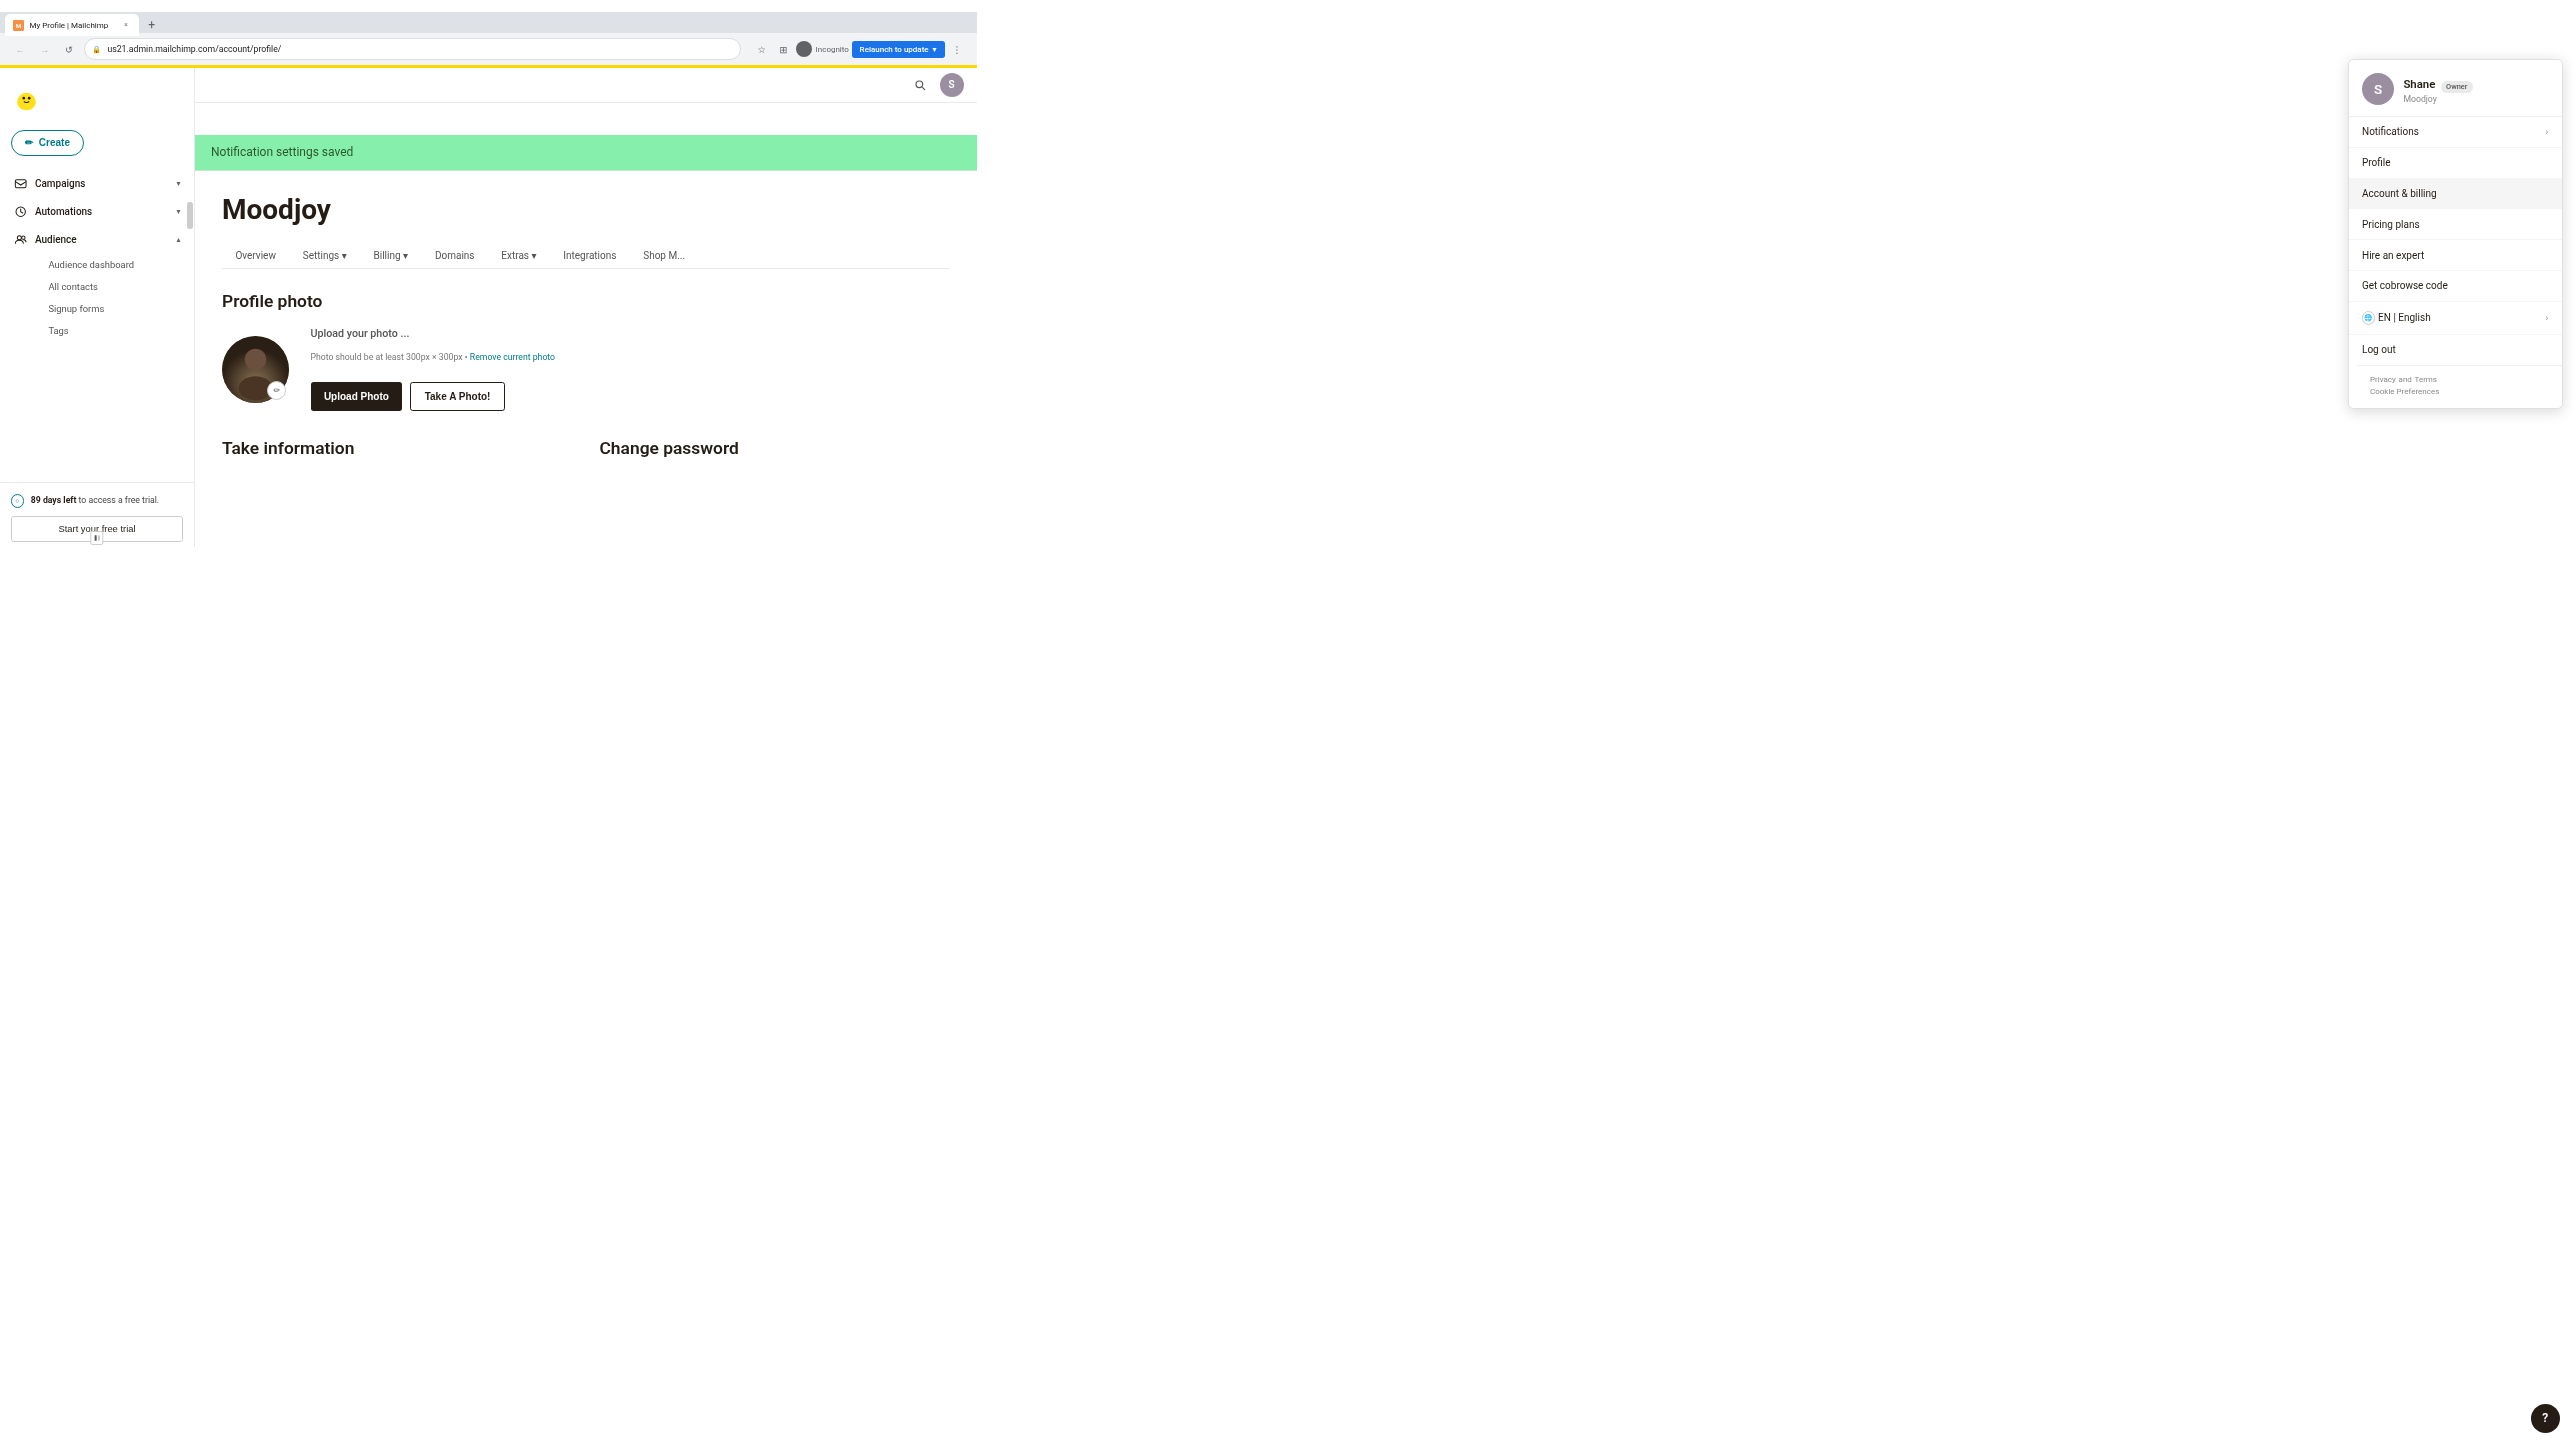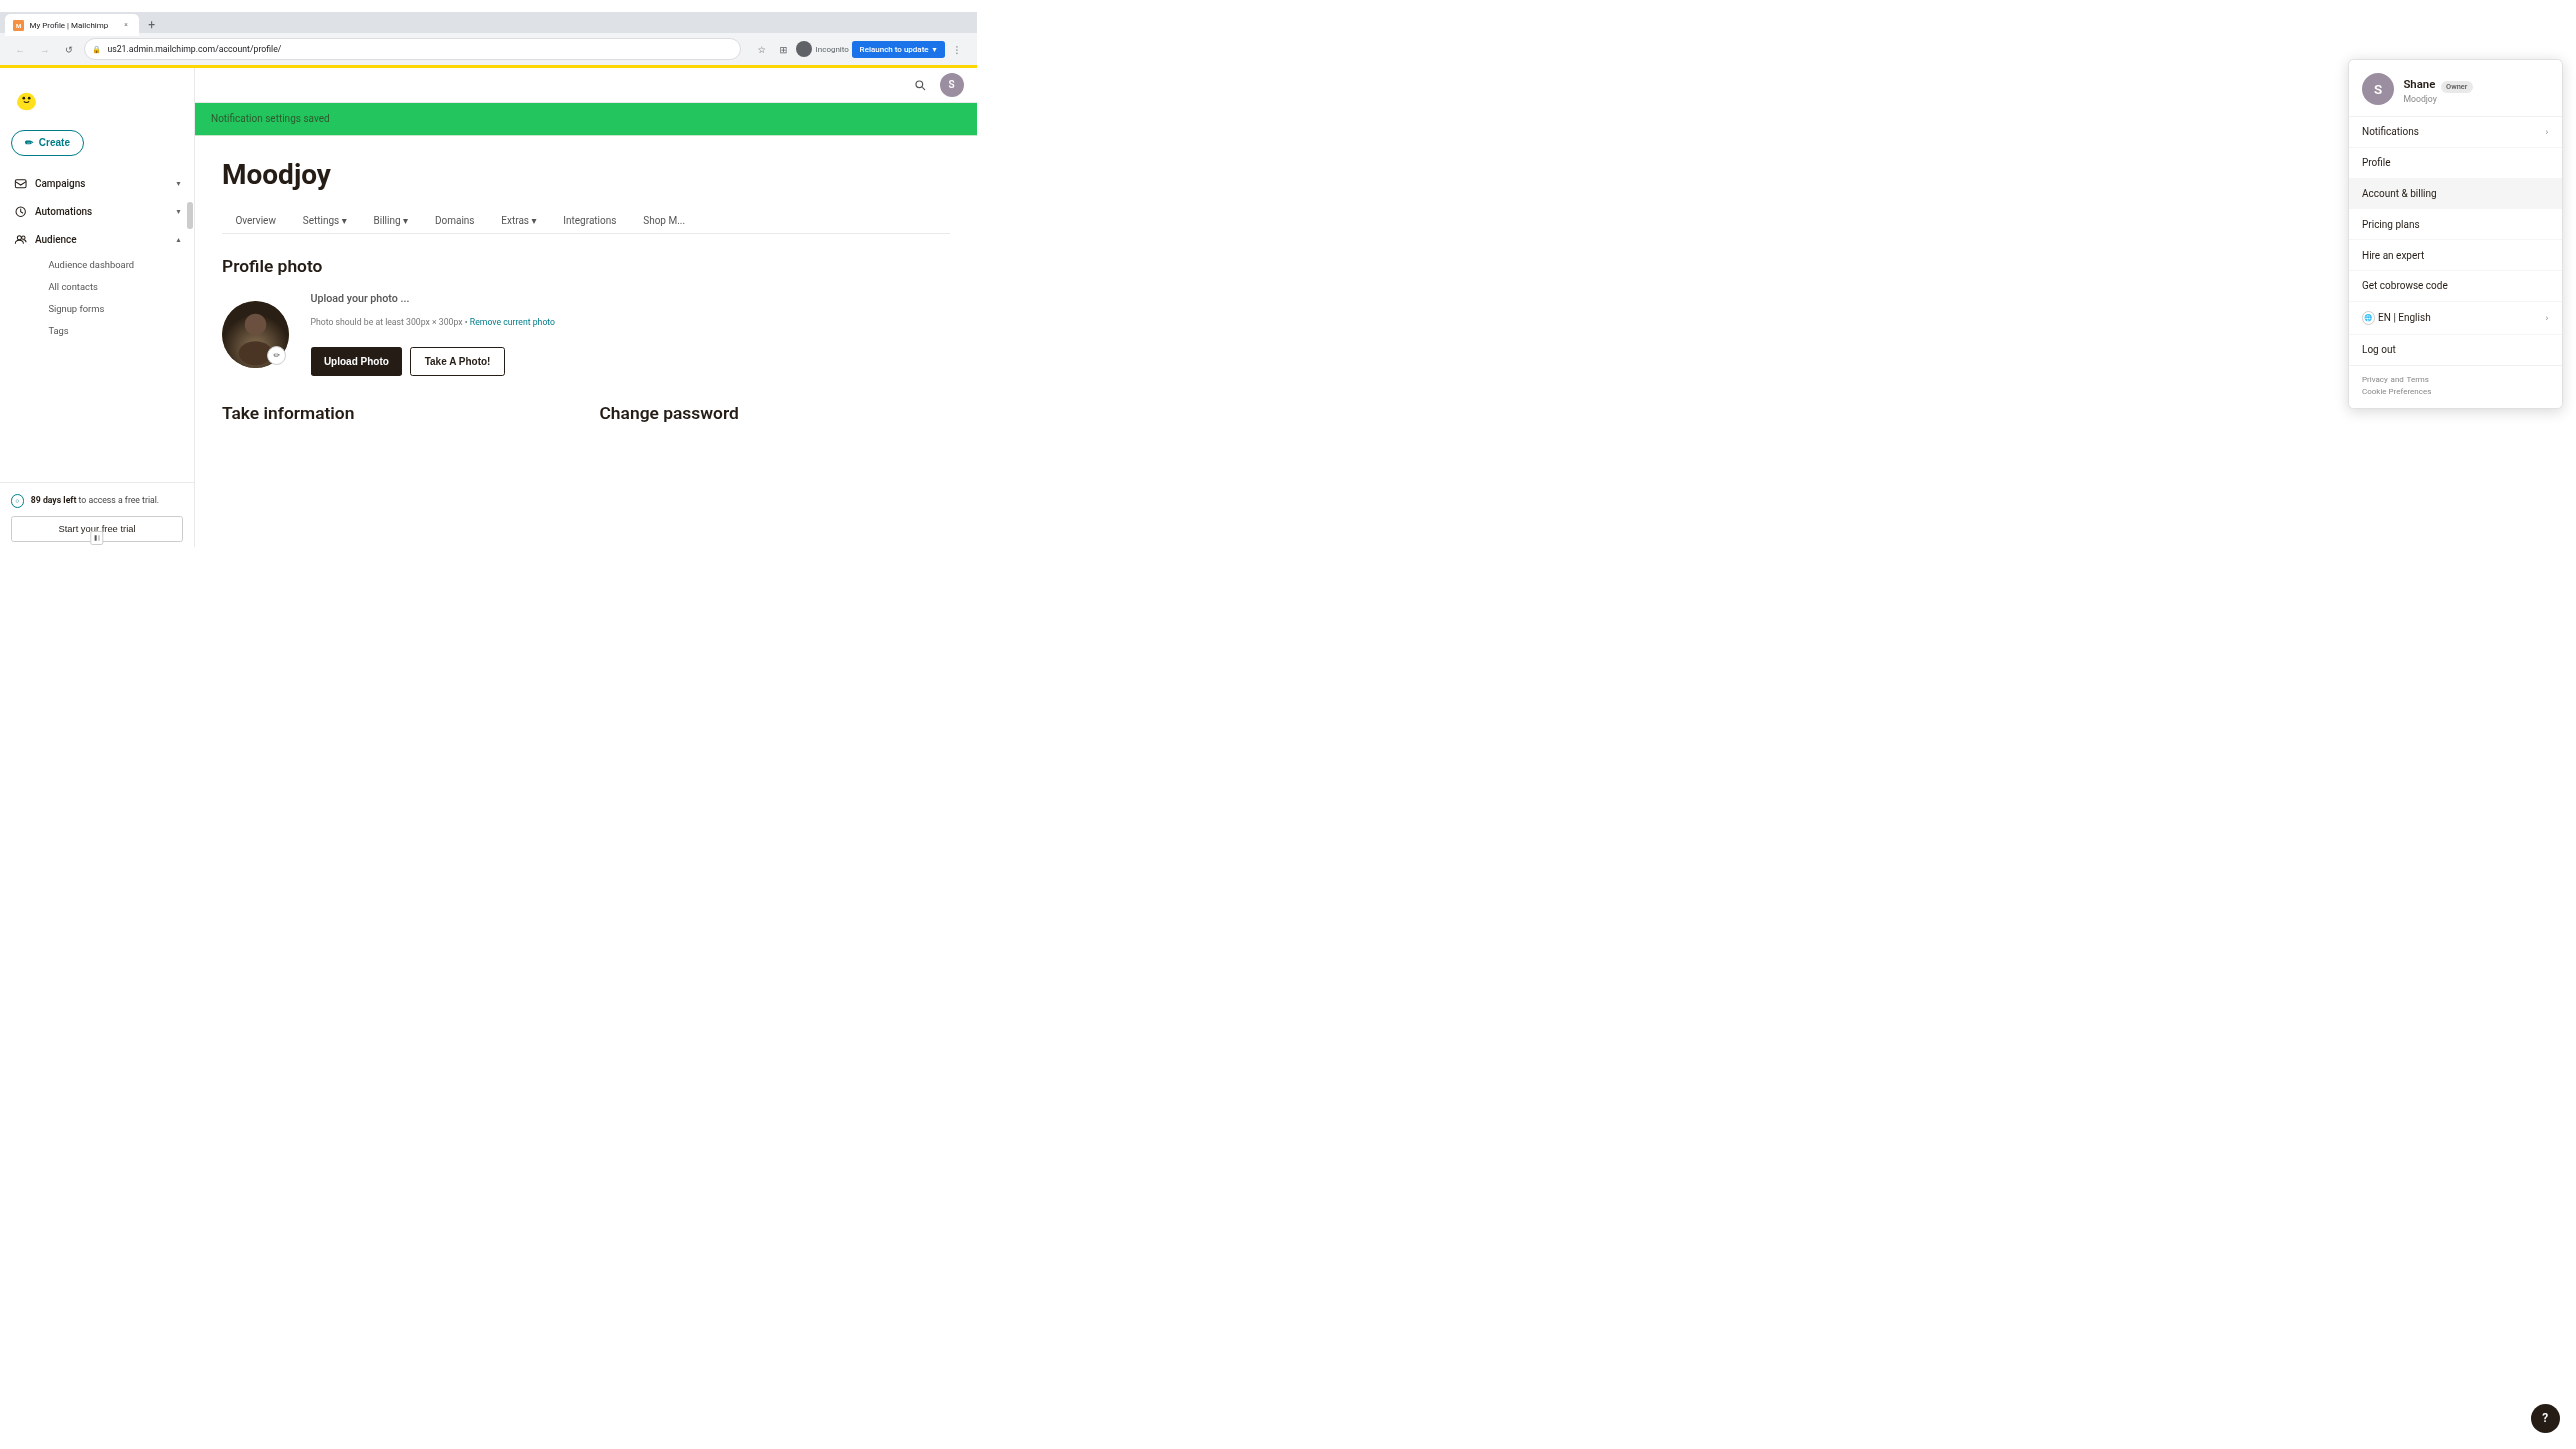--- a/index.html
+++ b/index.html
@@ -210,25 +210,26 @@
     }
 
     
     .main-content {
       flex: 1;
       overflow-y: auto;
       background: #fff;
       position: relative;
     }
     .notification-bar {
-      background: #22c55e;
+      background: #86efac;
       padding: 10.7px 16px;
-      font-size: 10px;
+      font-size: 12px;
       color: #2d5a2d;
       border-bottom: 0.7px solid #c8e6c8;
+      margin-top: 32px;
     }
     .content-area {
       padding: 21.5px 27px;
     }
     .page-title {
       font-size: 28px;
       font-weight: 700;
       color: #241c15;
       margin-bottom: 16px;
     }
@@ -394,20 +395,21 @@
       color: #241c15;
       cursor: pointer;
       border-bottom: 0.7px solid #f5f5f5;
     }
     .dropdown-item:last-child { border-bottom: none; }
     .dropdown-item.highlighted { background: #f5f5f5; }
     .dropdown-item .chevron-right { font-size: 9.4px; color: #888; }
     .dropdown-footer {
       padding: 9.4px 13.4px;
       border-top: 0.7px solid #f0f0f0;
+      margin-left: 8px;
     }
     .dropdown-footer-links {
       display: flex;
       gap: 2.7px;
       font-size: 8px;
       color: #888;
       align-items: center;
     }
     .dropdown-footer-links a {
       color: #888;

